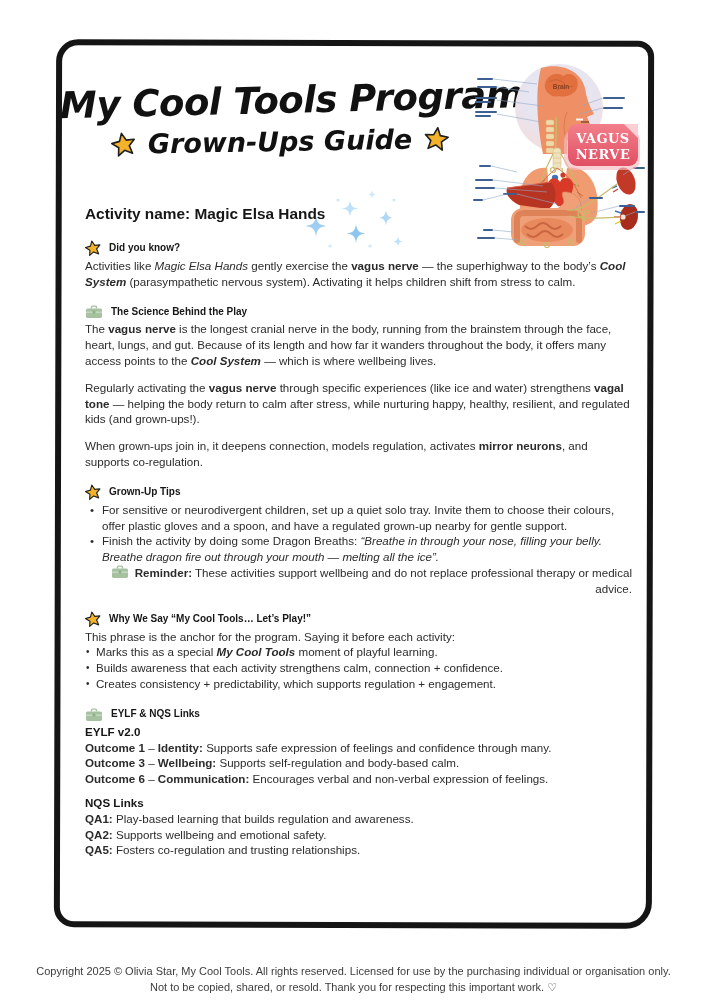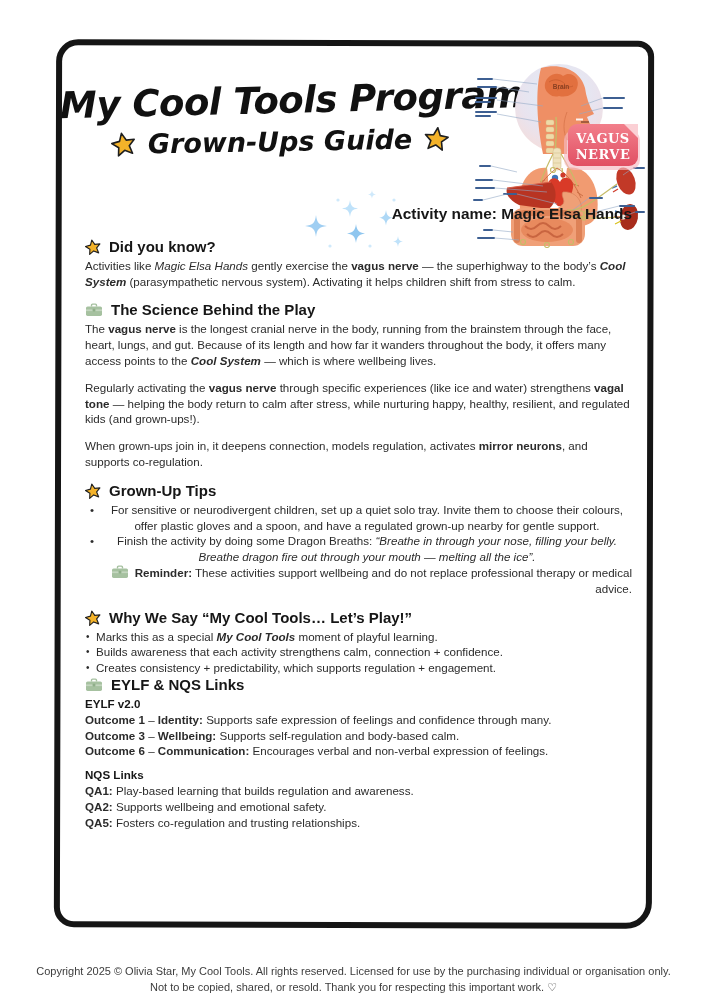--- a/index.html
+++ b/index.html
@@ -24,30 +24,30 @@
     margin-top:5px;font-family:"DejaVu Sans",sans-serif;font-weight:700;font-style:italic;
     font-size:27px;color:#111;transform:rotate(-1deg);
     display:flex;align-items:center;justify-content:center;gap:12px;
   }
   .illustration{position:absolute;left:463px;top:62px;width:184px;height:186px;}
   .sparkles{position:absolute;left:298px;top:188px;width:120px;height:66px;pointer-events:none;}
   .content{
     position:absolute;left:85px;top:206px;width:547px;
     font-size:11.6px;line-height:15.8px;color:#2b2b2b;
   }
-  .activity{font-size:15.4px;font-weight:700;color:#161616;margin:0 0 16px;text-align:right;}
+  .activity{font-size:15.4px;font-weight:700;color:#161616;margin:0 0 16px;}
   .sec-head{
-    display:flex;align-items:center;gap:8px;
-    font-weight:700;font-size:15px;color:#161616;margin:0 0 2px;height:18px;
+    display:flex;align-items:flex-end;gap:8px;
+    font-weight:700;font-size:10px;color:#161616;margin:0 0 2px;height:18px;
   }
   .content p{margin:0 0 12px;}
   p.tight{margin-bottom:11px;}
   .b{font-weight:700;}
   .i{font-style:italic;}
-  .tip{position:relative;padding-left:17px;text-align:center;}
+  .tip{position:relative;padding-left:17px;}
   .tip::before{content:"•";position:absolute;left:5px;}
   .why-bullet{position:relative;padding-left:11px;}
   .why-bullet::before{content:"•";position:absolute;left:1px;font-size:10px;}
   .reminder{margin:3px 0 12px;text-align:right;}
   .reminder .brief{vertical-align:-2px;margin-right:6px;}
   .sub-bold{font-weight:700;color:#161616;}
   .gap8{height:8px;}
   .footer{
     position:absolute;left:0;top:939px;width:707px;text-align:center;
     font-size:11px;line-height:16px;color:#3d3d3d;margin-top:24px;
@@ -263,23 +263,24 @@
     </p>
   </div>
 
   <div>
     <div class="sec-head">
       <svg width="16" height="16" viewBox="0 0 14 14">
         <polygon points="7,0.8 8.9,5 13.4,5.4 10,8.4 11,12.9 7,10.5 3,12.9 4,8.4 0.6,5.4 5.1,5" fill="#f3b229" stroke="#1f1f1f" stroke-width="1" stroke-linejoin="round" transform="rotate(-10 7 7)"></polygon>
       </svg>
       <span>Why We Say “My Cool Tools… Let’s Play!”</span>
     </div>
+    <div>This phrase is the anchor for the program. Saying it before each activity:</div>
     <div class="why-bullet"><span>Marks this as a special </span><span class="b i">My Cool Tools</span><span> moment of playful learning.</span></div>
     <div class="why-bullet"><span>Builds awareness that each activity strengthens calm, connection + confidence.</span></div>
-    <div class="why-bullet" style="margin-bottom:0;"><span>Creates consistency + predictability, which supports regulation + engagement.</span></div>
+    <div class="why-bullet" style="margin-bottom:12px;"><span>Creates consistency + predictability, which supports regulation + engagement.</span></div>
   </div>
 
   <div>
     <div class="sec-head">
       <svg width="18" height="14" viewBox="0 0 18 14">
         <path d="M6.5 3.5 V2.2 a1.1 1.1 0 0 1 1.1-1.1 h2.8 a1.1 1.1 0 0 1 1.1 1.1 V3.5" stroke="#a6c1a0" fill="none" stroke-width="1.4"></path>
         <rect x="1" y="3.5" width="16" height="9.4" rx="1.6" fill="#a6c1a0"></rect>
         <rect x="1" y="6.4" width="16" height="1.7" fill="#c3d6bf"></rect>
         <rect x="7.6" y="5.8" width="2.8" height="2.6" rx="0.6" fill="#8fae89"></rect>
       </svg>

